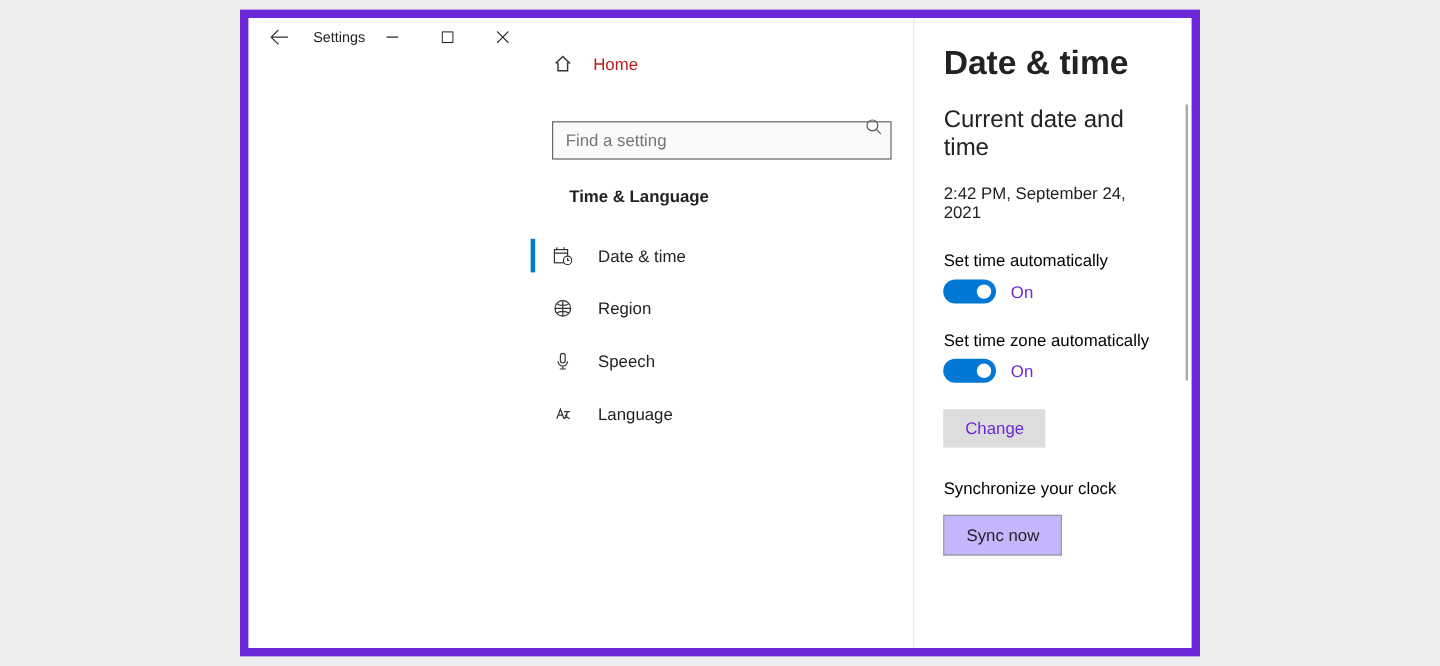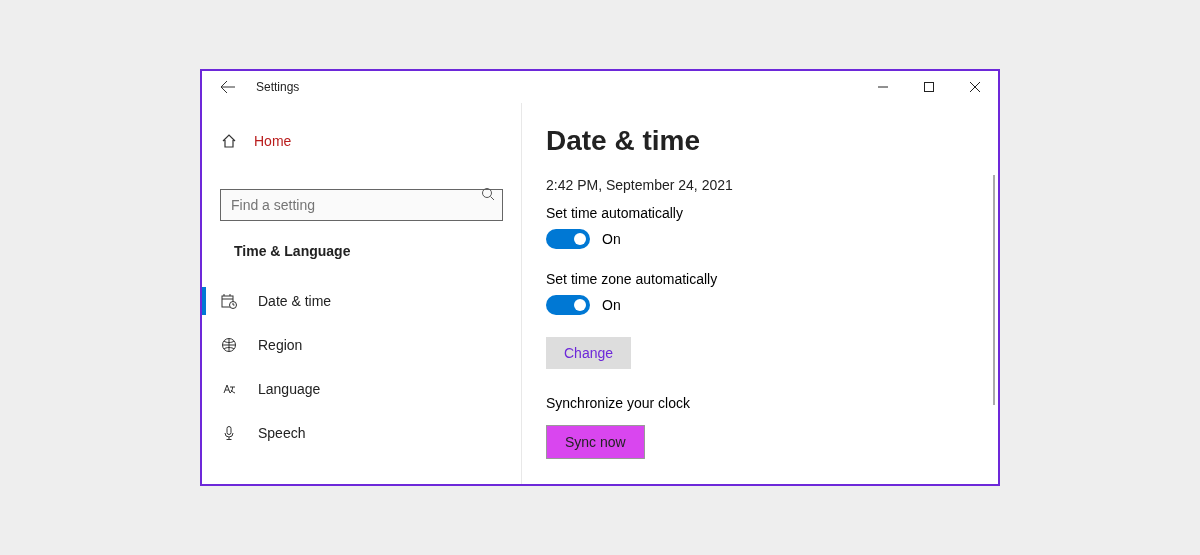--- a/index.html
+++ b/index.html
@@ -7,25 +7,24 @@
       font-family: "Segoe UI", -apple-system, sans-serif;
       background: #eeeeee;
       display: flex;
       align-items: center;
       justify-content: center;
       min-height: 555px;
       width: 1200px;
     }
     .window {
       width: 800px;
-      height: 417px;
+      height: 539px;
       background: #ffffff;
-      border: 2px solid #6d28d9;
-      display: flex;
-      flex-direction: column;
+      border: 7px solid #6d28d9;
+      display: flex;
       position: relative;
       overflow: hidden;
     }
     .titlebar {
       height: 32px;
       display: flex;
       align-items: center;
       padding: 0 0 0 10px;
     }
     .back-btn {
@@ -142,21 +141,21 @@
     }
     .section-title {
       font-size: 20px;
       font-weight: 400;
       color: #222;
       margin-bottom: 18px;
     }
     .value-text {
       font-size: 14px;
       color: #222;
-      margin-bottom: 12px;
+      margin-bottom: 24px;
     }
     .setting-label {
       font-size: 14px;
       color: #000000;
       margin-bottom: 8px;
     }
     .toggle-row {
       display: flex;
       align-items: center;
       gap: 12px;
@@ -174,34 +173,34 @@
       position: absolute;
       width: 12px;
       height: 12px;
       background: #fff;
       border-radius: 50%;
       right: 4px;
       top: 4px;
     }
     .toggle-state {
       font-size: 14px;
-      color: #000000;
+      color: #6d28d9;
     }
     .btn {
       display: inline-block;
       padding: 8px 18px;
       background: #ddd;
       color: #6d28d9;
       font-size: 14px;
       border: none;
       font-family: inherit;
       margin-bottom: 26px;
     }
     .btn.enabled {
-      background: #d946ef;
+      background: #c4b5fd;
       color: #222;
       border: 1px solid #999;
     }
     .sync-text {
       font-size: 14px;
       color: #555;
       line-height: 1.4;
       margin-bottom: 14px;
     }
     .scrollbar {
@@ -284,40 +283,41 @@
               <circle cx="8" cy="8" r="6.5" stroke="#333" fill="none"></circle>
               <path d="M1.5 8h13M8 1.5v13M3 4c2 2 8 2 10 0M3 12c2-2 8-2 10 0" stroke="#333" fill="none"></path>
             </svg>
         </span>
         <span>Region</span>
       </div>
 
       <div class="nav-item">
         <span class="nav-icon">
           <svg width="16" height="16" viewBox="0 0 16 16">
-              <path d="M3 12 L6 4 L9 12 M4 9h4 M9 6h5 M11.5 6v1c0 2-1 4-2.5 5 M10 9c1 1.5 2.5 2.5 4 3" stroke="#333" stroke-width="1" fill="none"></path>
-            </svg>
-        </span>
-        <span>Language</span>
-      </div>
-
-      <div class="nav-item">
-        <span class="nav-icon">
-          <svg width="16" height="16" viewBox="0 0 16 16">
               <rect x="6" y="1.5" width="4" height="8" rx="2" stroke="#333" fill="none"></rect>
               <path d="M4 8a4 4 0 0 0 8 0 M8 12v2.5 M5.5 14.5h5" stroke="#333" fill="none"></path>
             </svg>
         </span>
         <span>Speech</span>
+      </div>
+
+      <div class="nav-item">
+        <span class="nav-icon">
+          <svg width="16" height="16" viewBox="0 0 16 16">
+              <path d="M3 12 L6 4 L9 12 M4 9h4 M9 6h5 M11.5 6v1c0 2-1 4-2.5 5 M10 9c1 1.5 2.5 2.5 4 3" stroke="#333" stroke-width="1" fill="none"></path>
+            </svg>
+        </span>
+        <span>Language</span>
       </div>
     </div>
 
     <div class="content">
       <div class="scrollbar"></div>
       <div class="page-title">Date &amp; time</div>
+      <div class="section-title">Current date and time</div>
       <div class="value-text">2:42 PM, September 24, 2021</div>
 
       <div class="setting-label">Set time automatically</div>
       <div class="toggle-row">
         <div class="toggle"></div>
         <div class="toggle-state">On</div>
       </div>
 
       <div class="setting-label">Set time zone automatically</div>
       <div class="toggle-row">

